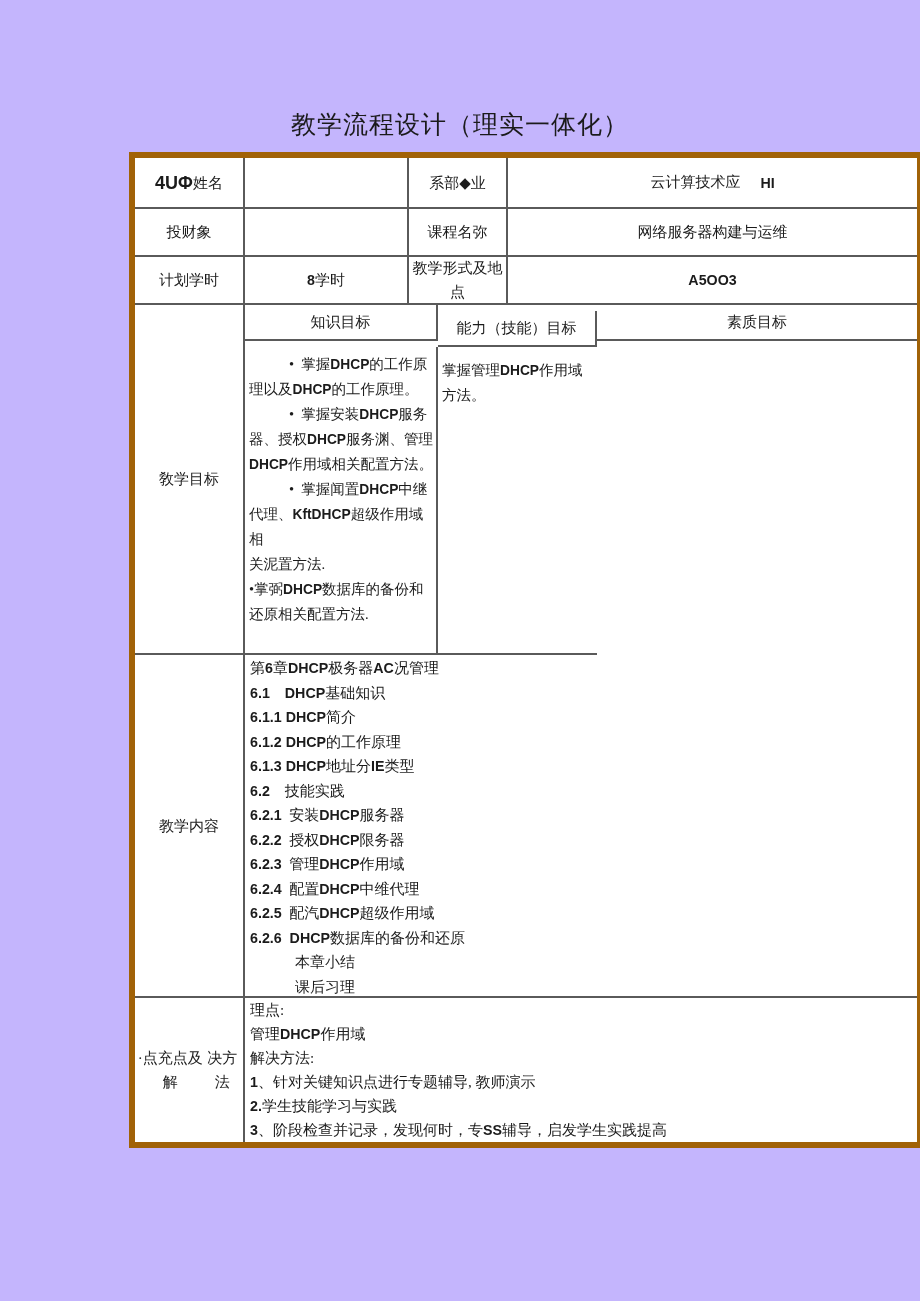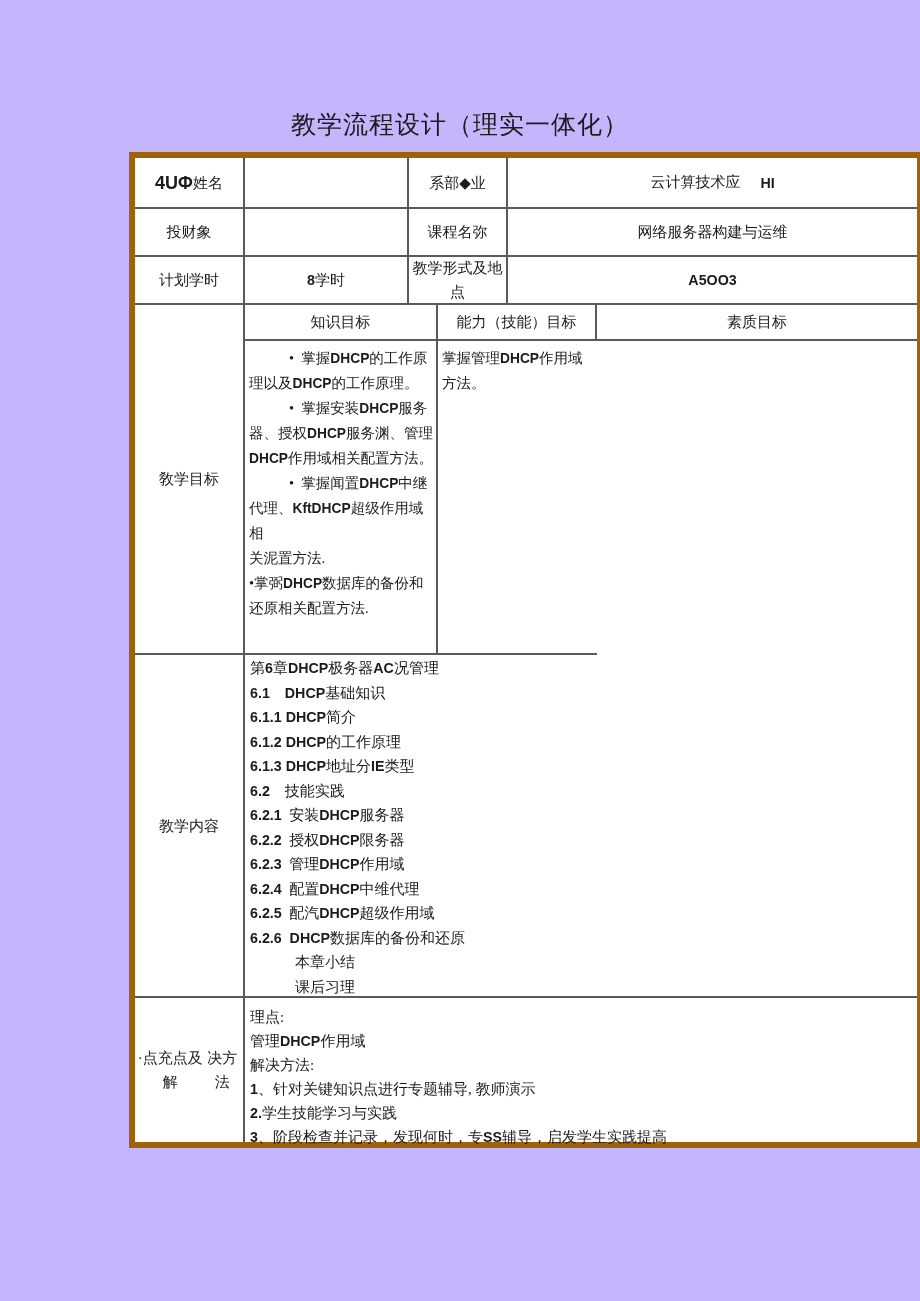--- a/index.html
+++ b/index.html
@@ -25,27 +25,27 @@
   .val{display:flex;align-items:center;justify-content:center;text-align:center;
        font-size:15px;white-space:nowrap;overflow:hidden;}
   .w1{width:110px;flex:0 0 110px;}
   .w2{width:164px;flex:0 0 164px;}
   .w3{width:99px;flex:0 0 99px;}
   .w4{flex:1 1 auto;}
   .subwrap{flex:1 1 auto;display:flex;flex-direction:column;}
   .subr{display:flex;}
   .subr .c:last-child{border-right:none;}
   .g1{width:193px;flex:0 0 193px;}
-  .g2{width:159px;flex:0 0 159px;}
+  .g2{width:159px;flex:0 0 159px;margin-top:6px;}
   .g3{flex:1 1 auto;}
   .hc{display:flex;align-items:center;justify-content:center;font-size:15px;height:36px;}
   .gbody{flex:1 1 auto;border-radius:31px;}
   .gc{font-size:14.5px;line-height:25px;padding:5px 1px 0 4px;}
   .content-cell{font-size:15px;line-height:24.5px;padding:1px 2px 0 5px;}
-  .kp-cell{font-size:15px;line-height:24px;padding:7px 2px 0 5px;}
+  .kp-cell{font-size:15px;line-height:24px;padding:0 2px 0 5px;}
   .line{white-space:pre-wrap;}
   .ind{padding-left:40px;}
   .ctr .line{text-align:center;}
   .b{font-family:"Liberation Sans","DejaVu Sans",sans-serif;font-weight:700;font-size:0.95em;}
   .lg{font-size:18px;}
 </style>
 </head>
 <body>
 
 <div class="sheet">

